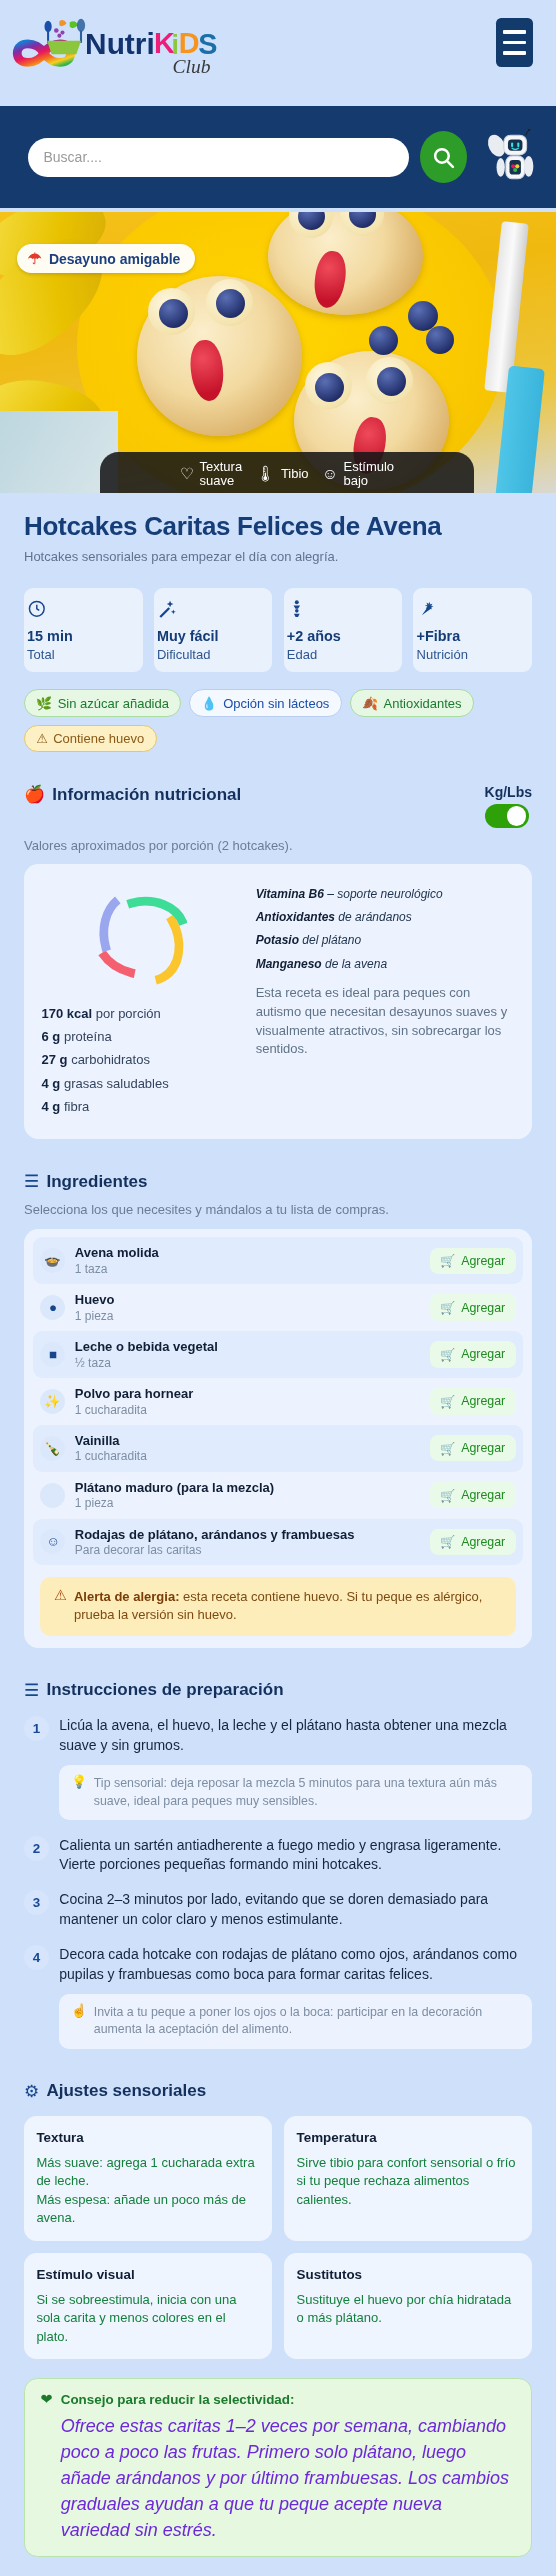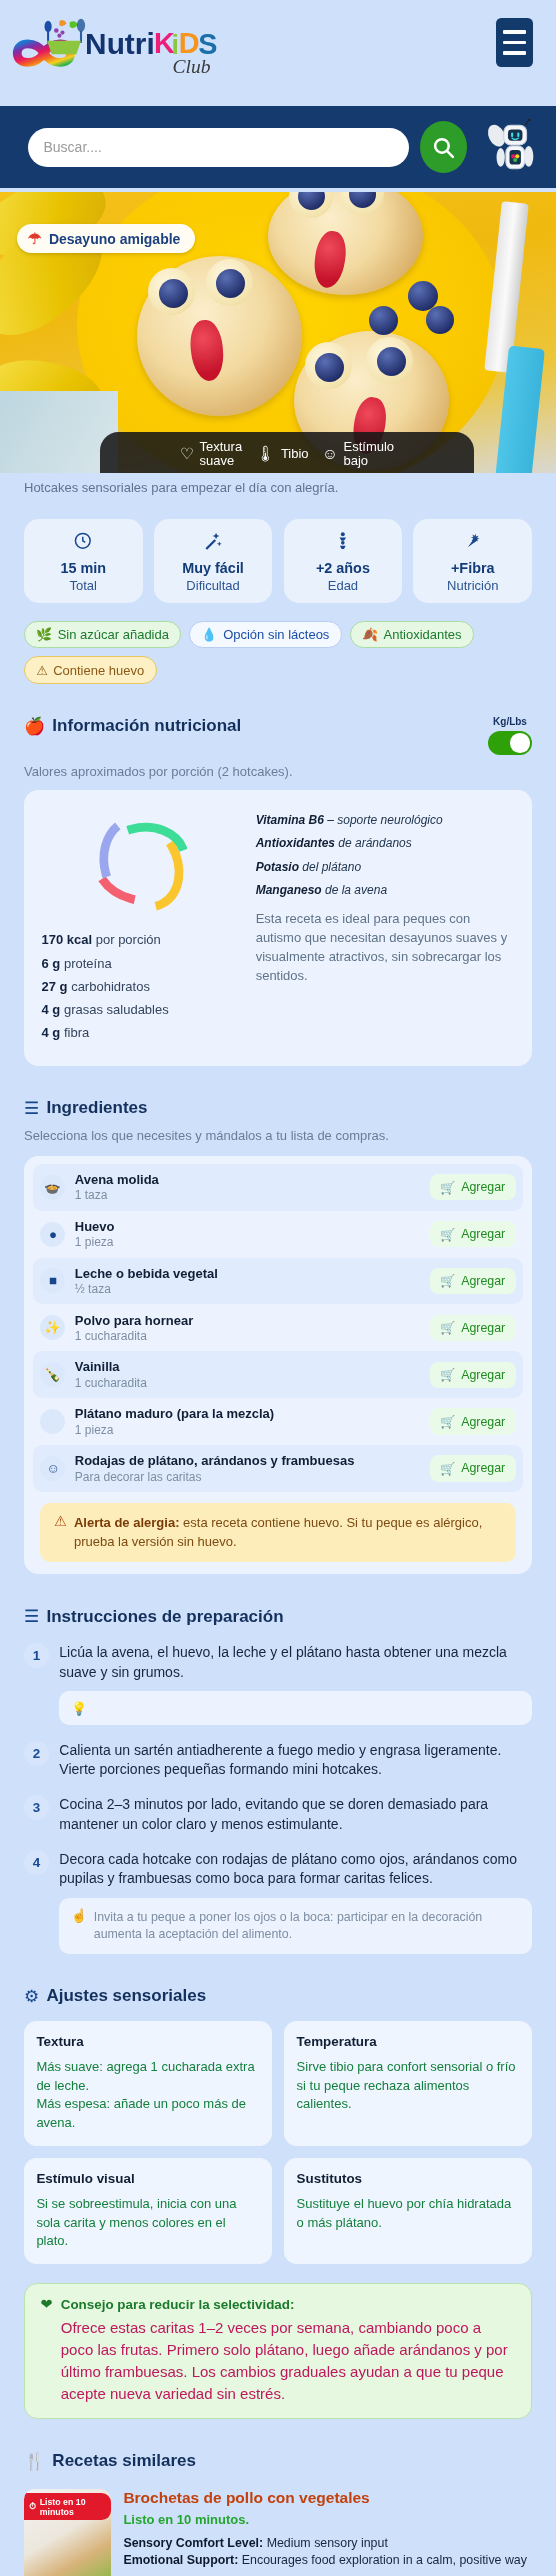--- a/index.html
+++ b/index.html
@@ -18,21 +18,21 @@
   .logo { position: absolute; left: 9px; top: 16.5px; width: 216px; height: 62px; }
   .menu-btn {
     position: absolute; right: 23px; top: 18px;
     width: 37px; height: 49px; background: #123a6b; border-radius: 5.2px;
     display: flex; flex-direction: column; justify-content: center; align-items: center; gap: 7.2px;
     cursor: pointer;
   }
   .menu-btn span { display: block; width: 23px; height: 3.6px; background: #fff; border-radius: 1px; }
 
   .searchbar {
-    background: #143a6e; height: 82px; display: flex; align-items: center;
+    background: #143a6e; height: 102px; display: flex; align-items: center;
     padding: 0 15.5px 0 28px; gap: 11.3px;
   }
   .search-input {
     flex: 1; height: 39px; border-radius: 20.6px; border: none; background: #fff;
     padding: 0 15.5px; font-size: 14px; color: #7b7b7b;
     font-family: "Liberation Sans", sans-serif;
   }
   .search-input::placeholder { color: #9a9a9a; }
   .search-go {
     width: 47px; height: 52px; border-radius: 50%; background: #2e9c28;
@@ -83,22 +83,22 @@
   .hero-tag { display:flex; align-items:center; gap: 5.7px; font-size: 13px; line-height: 1.06; }
   .hero-tag .gl { font-size: 15.5px; }
 
   
   .wrap { padding: 0 24px; }
   .recipe-title { font-size: 26px; font-weight: bold; color:#153d78; margin-top: 17.5px; letter-spacing:-0.3px;}
   .recipe-sub { font-size: 13px; color:#5f738f; margin-top: 7.2px; }
 
   .info-cards { display:flex; gap: 11.3px; margin-top: 24px; }
   .info-card {
-    flex: 1; background: rgba(255,255,255,.55); border-radius: 15px;
-    padding: 11.3px 3.1px 10.3px; text-align:center;
+    flex: 1; background: rgba(255,255,255,.55); border-radius: 9px;
+    padding: 11.3px 3.1px 10.3px; 
   }
   .info-card .ic { font-size: 19.6px; color:#17468c; line-height: 1; }
   .info-card .val { font-size: 14.4px; font-weight: bold; color:#143c77; margin-top: 6.2px; }
   .info-card .lbl { font-size: 13px; color:#2d5590; margin-top: 2.1px; }
 
   .pills { display:flex; flex-wrap:wrap; gap: 8.2px; margin-top: 17.5px; }
   .pill {
     border-radius: 15.5px; padding: 5.2px 11.3px; font-size: 13px;
     display:flex; align-items:center; gap: 5.2px; border: 1px solid;
   }
@@ -108,21 +108,21 @@
   .pill-row2 { margin-top: 8.2px; }
 
   
   .sec-head { display:flex; align-items:center; gap: 7.2px; margin-top: 32px; }
   .sec-head .ic { font-size: 17px; color:#17468c; }
   .sec-head h2 { font-size: 17px; font-weight: bold; color:#14305c; }
   .sec-sub { font-size: 13px; color:#6a7d97; margin-top: 9.3px; }
 
   .nutri-head { display:flex; align-items: flex-start; justify-content: space-between; }
   .toggle-wrap { text-align:center; }
-  .toggle-label { font-size: 10px; color:#14305c; font-weight:600;}
+  .toggle-label { font-size: 14px; color:#14305c; font-weight:600;}
   .toggle {
     width: 44px; height: 24px; border-radius: 13.4px; background:#2ea008;
     position:relative; margin-top: 4.1px; cursor:pointer;
   }
   .toggle .knob { position:absolute; right: 2.1px; top: 2.1px; width: 19.6px; height: 19.6px; border-radius:50%; background:#fff; }
 
   .nutri-card {
     background: rgba(255,255,255,.62); border-radius: 14.4px; margin-top: 11.3px;
     display:flex; padding: 15.5px 17.5px 17.5px; gap: 15.5px;
   }
@@ -176,21 +176,21 @@
   .sens-card { background: rgba(255,255,255,.66); border-radius: 12.4px; padding: 13.4px 12.4px; }
   .sens-card h3 { font-size: 13.4px; color:#101f36; margin-bottom: 7.2px; }
   .sens-card p { font-size: 13px; color:#15803d; line-height:1.42;margin-top:9px; }
 
   .advice {
     background:#e6f8e0; border: 1px solid #b9e3ad; border-radius: 13.4px;
     margin-top: 18.5px; padding: 13.4px 15.5px; display:flex; gap: 8.2px; align-items:flex-start;
   }
   .advice .ic { color:#1d7a2b; font-size: 14.4px; line-height:1; }
   .advice h3 { font-size: 13.4px; color:#1b7a2c; margin-bottom: 5.2px; }
-  .advice p { font-size: 15px; color:#be185d; line-height:1.45; }
+  .advice p { font-size: 18px; color:#6d28d9; line-height:1.45;font-style:italic; }
 
   
   .rec { display:flex; gap: 12.4px; margin-top: 17.5px; }
   .rec-thumb { width: 87px; height: 139px; border-radius: 10.3px; position:relative; overflow:hidden; flex:none; }
   .rec-thumb .img { position:absolute; inset:0; }
   .ribbon {
     position:absolute; left:0; top: 4.1px; background:#e2182b; color:#fff;
     font-size: 8.8px; font-weight:bold; padding: 3.6px 7.2px 3.6px 5.2px;
     border-radius: 0 9.3px 9.3px 0; display:flex; align-items:center; gap: 3.6px; z-index:2;
   }
@@ -325,20 +325,21 @@
       <div class="hero-tag">
         <span class="gl">☺</span>
         <span><span>Estímulo</span><br>
           <span>bajo</span></span>
       </div>
     </div>
   </div>
 
   <div class="wrap">
 
+    <h1 class="recipe-title">Hotcakes Caritas Felices de Avena</h1>
     <p class="recipe-sub">Hotcakes sensoriales para empezar el día con alegría.</p>
 
     <div class="info-cards">
       <div class="info-card">
         <div class="ic">
           <svg width="19.6" height="19.6" viewBox="0 0 24 24" fill="none" stroke="#17468c" stroke-width="1.8">
               <circle cx="12" cy="12" r="9"></circle>
               <path d="M12 7v5l3 2"></path>
             </svg>
         </div>
@@ -538,20 +539,21 @@
       <span class="ic">☰</span>
       <h2>Instrucciones de preparación</h2>
     </div>
 
     <div class="step">
       <div class="step-num">1</div>
       <div class="step-txt">Licúa la avena, el huevo, la leche y el plátano hasta obtener una mezcla suave y sin grumos.</div>
     </div>
     <div class="tip">
       <span class="ic">💡</span>
+      <span>Tip sensorial: deja reposar la mezcla 5 minutos para una textura aún más suave, ideal para peques muy sensibles.</span>
     </div>
 
     <div class="step">
       <div class="step-num">2</div>
       <div class="step-txt">Calienta un sartén antiadherente a fuego medio y engrasa ligeramente. Vierte porciones pequeñas formando mini hotcakes.</div>
     </div>
     <div class="step">
       <div class="step-num">3</div>
       <div class="step-txt">Cocina 2–3 minutos por lado, evitando que se doren demasiado para mantener un color claro y menos estimulante.</div>
     </div>

